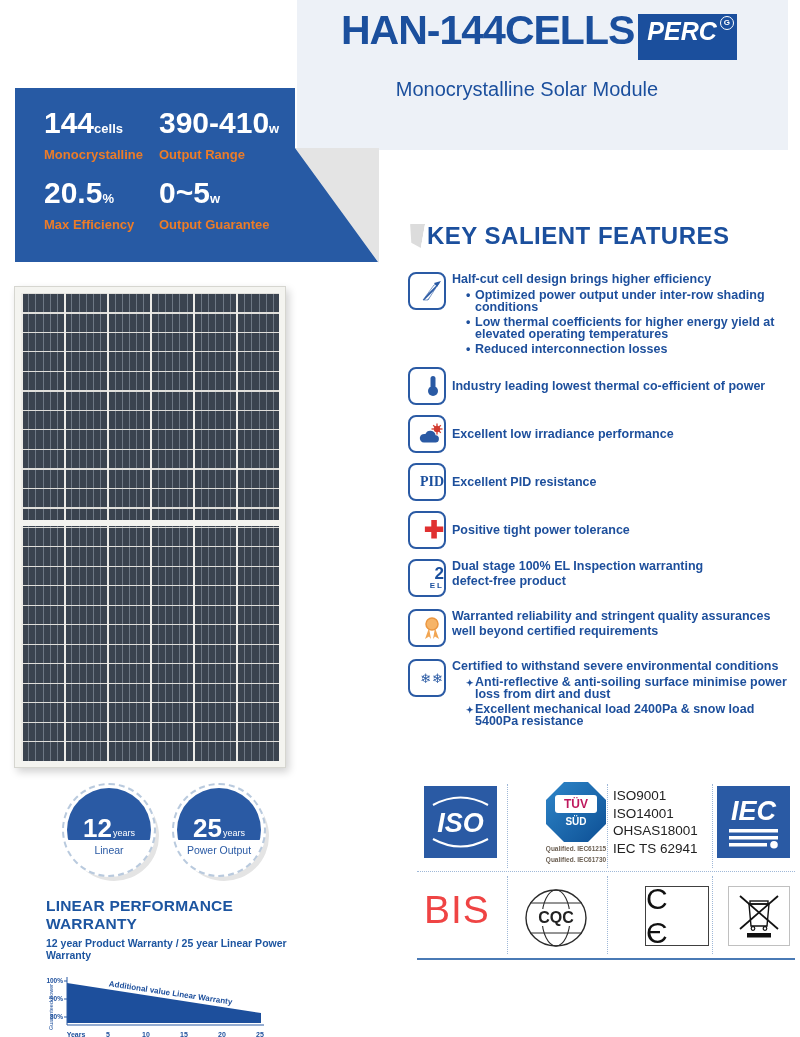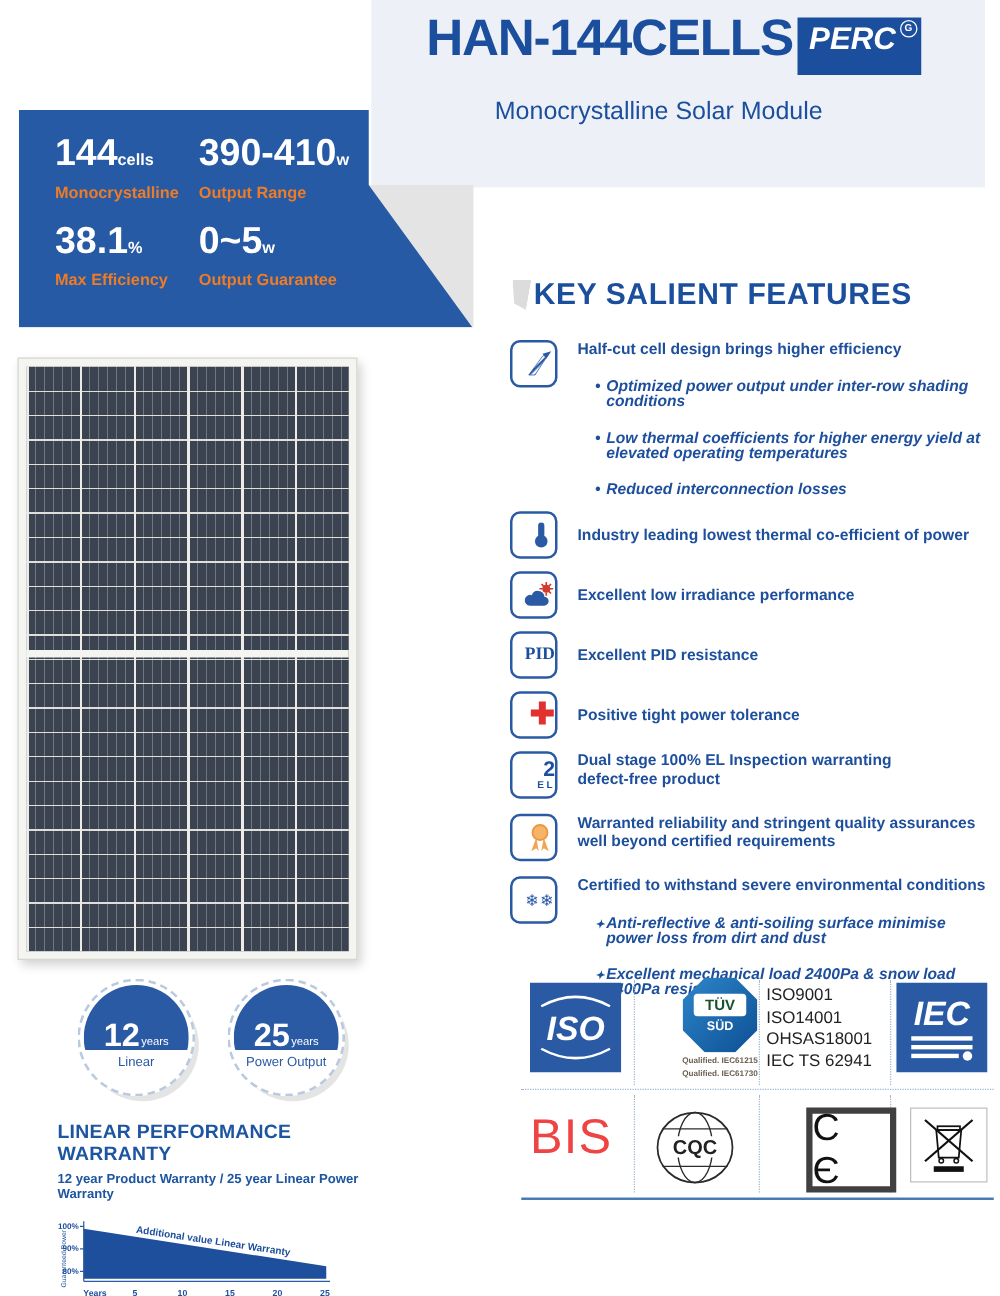--- a/index.html
+++ b/index.html
@@ -35,38 +35,38 @@
       repeating-linear-gradient(90deg,#ecebe7 0,#ecebe7 2px,transparent 2px,transparent 43px),
       repeating-linear-gradient(180deg,#e0dfdb 0,#e0dfdb 1px,transparent 1px,transparent 19.5px),
       repeating-linear-gradient(90deg,rgba(173,184,197,0.45) 0,rgba(173,184,197,0.45) 1px,transparent 1px,transparent 7.2px);}
   .panel-midgap{position:absolute;left:0;right:0;top:227px;height:6px;background:#f4f4f0;}
   
   .features{position:absolute;left:408px;top:222px;width:388px;color:#1d4f9c;}
   .features-heading{display:flex;align-items:center;font-size:24px;font-weight:bold;color:#1b4f9d;
     letter-spacing:0.5px;margin-bottom:22px;}
   .heading-flag{width:15px;height:24px;background:#dcdcdc;margin-right:4px;transform:skewX(-10deg);
     clip-path:polygon(0 0,100% 0,100% 100%,30% 78%);}
-  .feature-item{display:flex;gap:16px;margin-bottom:12px;}
+  .feature-item{display:flex;gap:6px;margin-bottom:12px;}
   .feature-item.center{align-items:center;margin-bottom:10px;}
   .ficon{flex:0 0 auto;width:34px;height:34px;border:2px solid #2a5aa4;border-radius:8px;background:#fff;
     display:flex;align-items:flex-end;justify-content:center;flex-direction:column;}
   .ftext{font-size:12.5px;line-height:14.5px;font-weight:bold;width:340px;}
   .ftitle{margin:0;}
   .fbullets{margin:1px 0 0 0;padding:0 0 0 14px;list-style:none;line-height:12.5px;}
-  .fbullets li{position:relative;padding-left:9px;margin-top:16px;font-style:italic;}
+  .fbullets li{position:relative;padding-left:9px;margin-top:2px;}
   .fbullets li::before{content:"•";position:absolute;left:0;}
   .fbullets.diamond li::before{content:"✦";font-size:9px;top:1px;}
   .w272{width:272px;} .w352{width:352px;}
   .pid-text{font-family:"Liberation Serif",serif;font-weight:bold;font-size:14px;color:#1b4f9d;}
   .el-top{font-size:17px;font-weight:bold;color:#1b4f9d;line-height:15px;}
   .el-bottom{font-size:8px;font-weight:bold;color:#1b4f9d;letter-spacing:2px;line-height:9px;}
   .snow-ico{color:#2a5aa4;font-size:13px;line-height:13px;letter-spacing:1px;}
   .plus-ico{color:#e03030;font-size:24px;line-height:24px;font-weight:bold;}
   
-  .badges{position:absolute;left:62px;top:783px;display:flex;gap:26px;}
+  .badges{position:absolute;left:62px;top:783px;display:flex;gap:16px;}
   .badge{width:84px;height:84px;border:2px dashed #b9cade;border-radius:50%;background:#fff;padding:3px;
     box-shadow:5px 6px 0 -2px #e4e4e4;}
   .badge-inner{width:100%;height:100%;border-radius:50%;overflow:hidden;display:flex;flex-direction:column;}
   .badge-top{height:62%;background:#2a5aa4;color:#fff;display:flex;align-items:flex-end;justify-content:center;}
   .badge-val{font-size:26px;font-weight:bold;line-height:24px;}
   .badge-unit{font-size:9px;margin-left:1px;line-height:14px;}
   .badge-bottom{flex:1;color:#2a5aa4;font-size:10.5px;text-align:center;padding-top:4px;}
   
   .warranty{position:absolute;left:46px;top:897px;width:268px;color:#1d55a0;}
   .w-title{font-size:15.5px;font-weight:bold;margin:0;letter-spacing:0.2px;}
@@ -75,28 +75,28 @@
   
   .certs{position:absolute;left:417px;top:780px;width:378px;height:182px;}
   .dot-v{position:absolute;width:0;border-left:1px dotted #9fb8d8;}
   .dot-h{position:absolute;left:0;top:91px;width:378px;height:0;border-top:1px dotted #9fb8d8;}
   .blue-rule{position:absolute;left:0;top:178px;width:378px;height:2px;background:#4a7ab5;}
   .iso-box{position:absolute;left:7px;top:6px;}
   .tuv-wrap{position:absolute;left:128px;top:2px;width:62px;text-align:center;}
   .tuv-oct{width:60px;height:60px;margin:0 auto;background:linear-gradient(135deg,#2e86c9,#0d4f94);
     clip-path:polygon(30% 0,70% 0,100% 30%,100% 70%,70% 100%,30% 100%,0 70%,0 30%);position:relative;}
   .tuv-white{position:absolute;left:9px;top:13px;width:42px;height:18px;background:#fff;border-radius:3px;
-    color:#14532d;font-weight:bold;font-size:12px;line-height:18px;text-align:center;}
+    color:#be185d;font-weight:bold;font-size:12px;line-height:18px;text-align:center;}
   .tuv-sud{position:absolute;left:0;right:0;top:34px;color:#fff;font-weight:bold;font-size:10px;}
   .tuv-q{font-size:6.5px;color:#6b5f52;font-weight:bold;line-height:9px;margin-top:2px;white-space:nowrap;}
   .standards{position:absolute;left:196px;top:7px;font-size:13.5px;color:#222;line-height:17.5px;}
   .iec-box{position:absolute;left:300px;top:6px;}
   .bis{position:absolute;left:7px;top:108px;font-size:39px;color:#ef4444;letter-spacing:1px;}
   .cqc{position:absolute;left:106px;top:108px;}
-  .ce-box{position:absolute;left:228px;top:106px;width:62px;height:58px;border:5px solid #404040;
+  .ce-box{position:absolute;left:228px;top:106px;width:62px;height:58px;border:1px solid #404040;
     display:flex;align-items:center;justify-content:center;font-size:30px;color:#111;letter-spacing:5px;}
   .weee-box{position:absolute;left:311px;top:106px;width:60px;height:58px;border:1px solid #c0c0c0;
     display:flex;align-items:center;justify-content:center;}
 </style>
 </head>
 <body>
 
 <div class="light-panel"></div>
 <div class="gray-tri"></div>
 
@@ -112,21 +112,21 @@
 <div class="banner">
   <div class="stat stat1">
     <div class="val"><span>144</span><span class="unit">cells</span></div>
     <div class="lbl">Monocrystalline</div>
   </div>
   <div class="stat stat2">
     <div class="val"><span>390-410</span><span class="unit">w</span></div>
     <div class="lbl">Output Range</div>
   </div>
   <div class="stat stat3">
-    <div class="val"><span>38.1</span><span class="unit">%</span></div>
+    <div class="val"><span>20.5</span><span class="unit">%</span></div>
     <div class="lbl">Max Efficiency</div>
   </div>
   <div class="stat stat4">
     <div class="val"><span>0~5</span><span class="unit">w</span></div>
     <div class="lbl">Output Guarantee</div>
   </div>
 </div>
 
 <div class="solar-panel">
   <div class="panel-cells">

